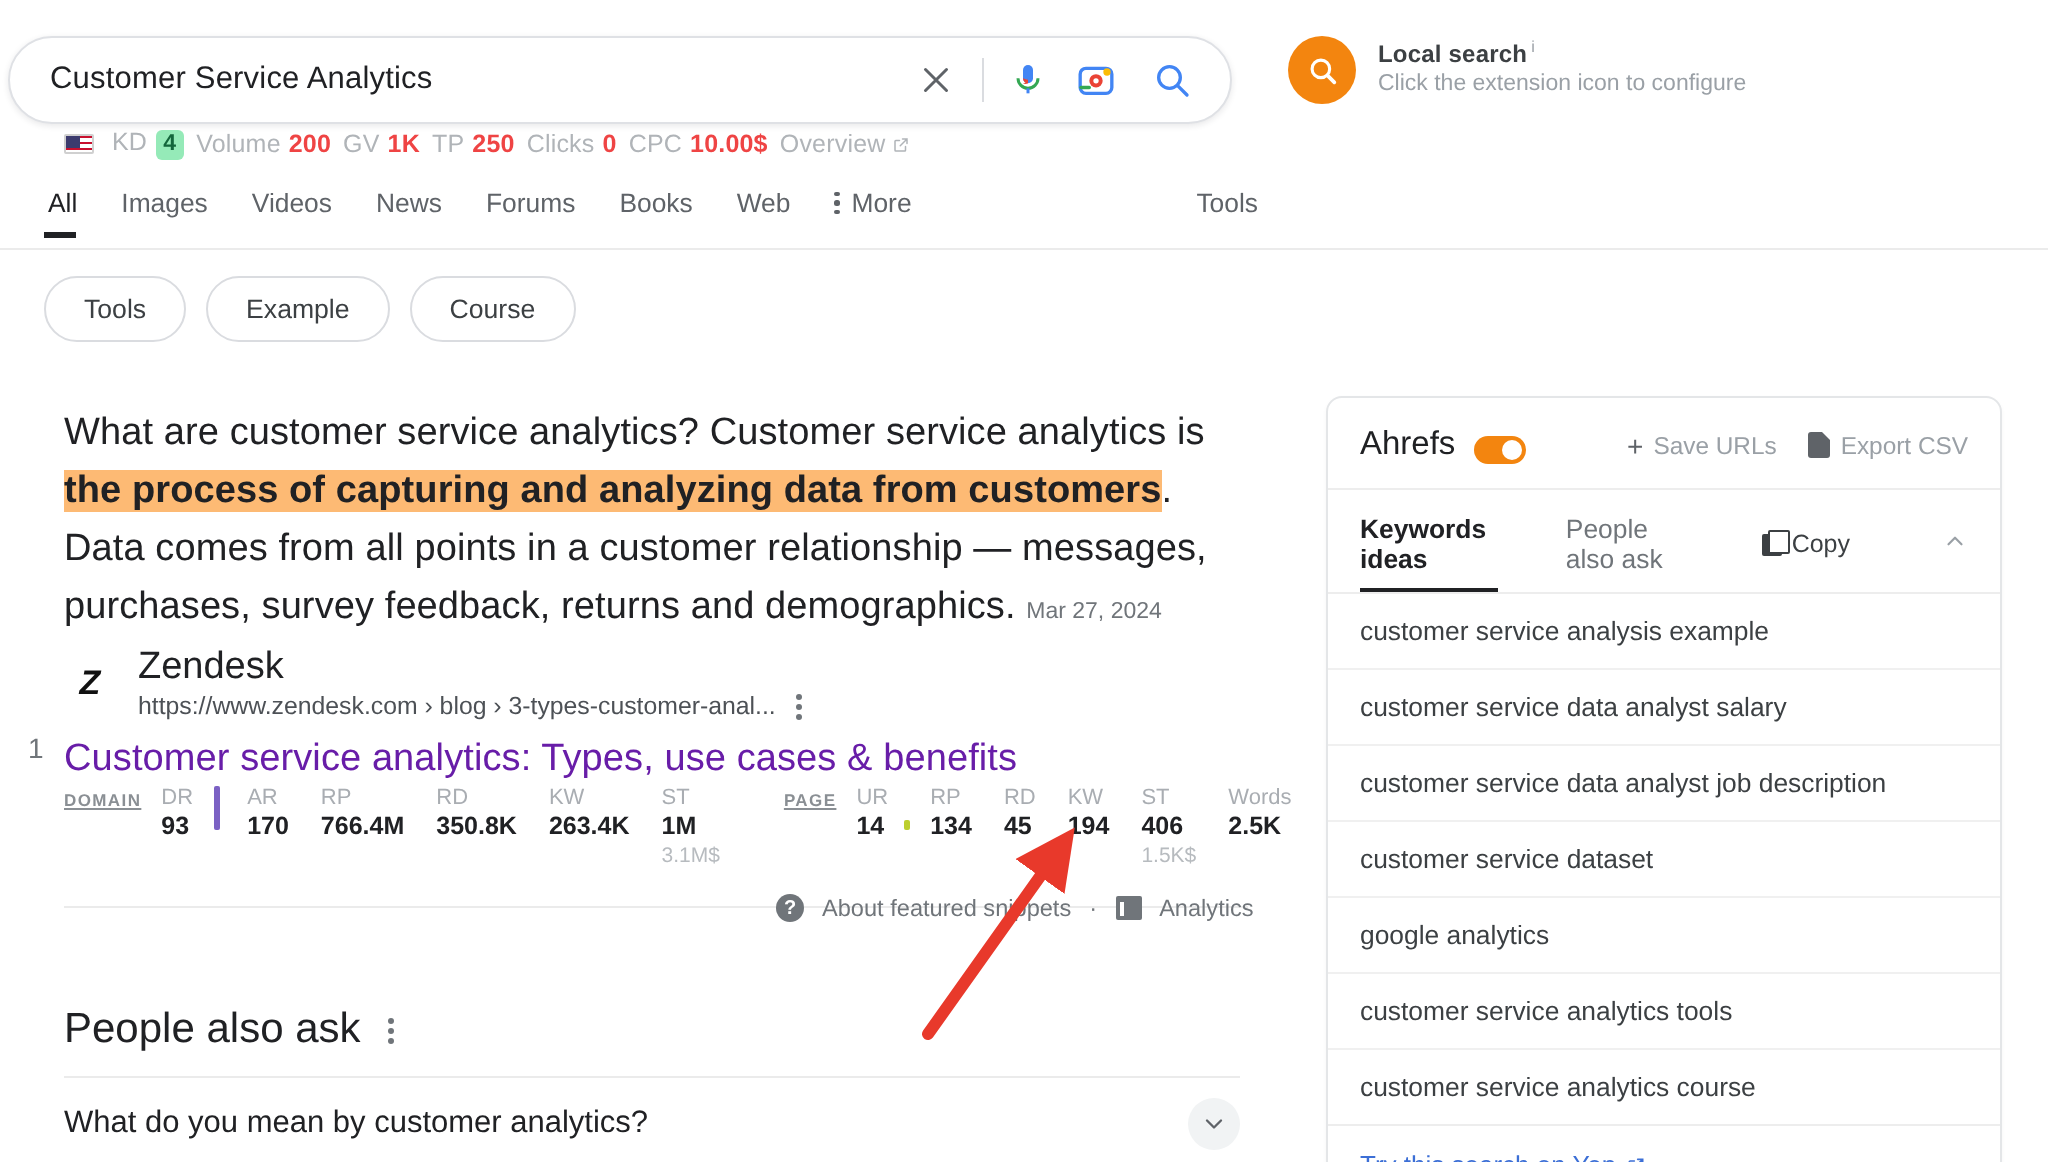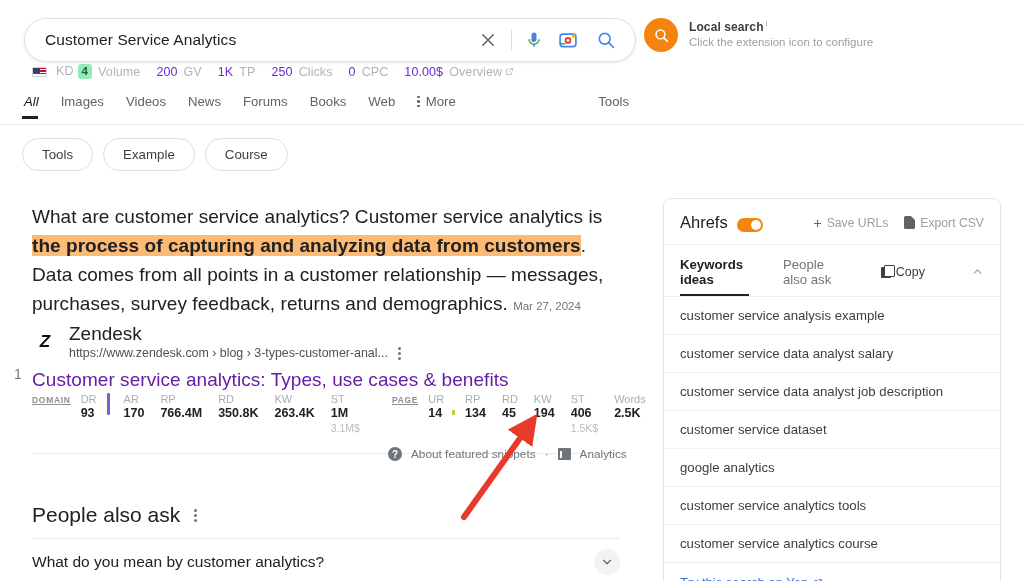--- a/index.html
+++ b/index.html
@@ -10,21 +10,21 @@
     overflow: hidden;
     color: #202124;
   }
   .page { position: relative; width: 1024px; height: 581px; }
 
   
   .searchbar-row {
     position: absolute; left: 0; top: 0; width: 1024px; height: 62px;
   }
   .searchbox {
-    position: absolute; left: 24px; top: 18px;
+    position: absolute; left: 4px; top: 18px;
     width: 612px; height: 44px;
     border: 1px solid #dfe1e5; border-radius: 24px;
     background: #fff;
     display: flex; align-items: center;
     box-shadow: 0 1px 3px rgba(32,33,36,.10);
   }
   .search-query {
     flex: 1; padding-left: 20px;
     font-size: 15.5px; color: #202124; letter-spacing: .1px;
     white-space: nowrap; overflow: hidden;
@@ -50,21 +50,21 @@
   .ls-title { font-size: 12px; color: #3c4043; font-weight: bold; letter-spacing: .1px; }
   .ls-title sup { font-size: 8px; font-weight: normal; color: #9aa0a6; margin-left: 2px; vertical-align: super; }
   .ls-sub { font-size: 11.5px; color: #9aa0a6; }
 
   
   .kwstrip {
     position: absolute; left: 32px; top: 64px;
     display: flex; align-items: center; gap: 6px;
     font-size: 12.5px; color: #b0b4b8; letter-spacing: .1px;
   }
-  .kwstrip b { color: #6d28d9; font-weight: normal; margin-left: 12px; }
+  .kwstrip b { color: #ef4444; font-weight: bold; }
   .flag {
     width: 15px; height: 10px; border-radius: 1px; overflow: hidden;
     display: inline-block; position: relative; background: #fff;
     border: .5px solid #d0d0d0; margin-right: 3px;
   }
   .flag i { display: block; height: 1.4px; background: #c8102e; }
   .flag i:nth-child(even) { background: #fff; }
   .flag .canton { position: absolute; left: 0; top: 0; width: 6.5px; height: 5.5px; background: #3c3b6e; }
   .kd-badge {
     background: #95eab8; color: #14663c; font-weight: bold;
@@ -77,21 +77,21 @@
   .navtabs {
     position: absolute; left: 0; top: 92px; width: 1024px; height: 33px;
     border-bottom: 1px solid #ebebeb;
     display: flex; align-items: flex-start; padding-left: 22px;
     font-size: 13.2px; color: #5f6368;
   }
   .navtab {
     padding: 2px 11px 10px 11px; cursor: pointer; position: relative; white-space: nowrap;
   }
   .navtab:first-child { padding-left: 2px; }
-  .navtab.active { color: #202124; font-weight: normal; font-style: italic; }
+  .navtab.active { color: #202124; font-weight: normal; }
   .navtab.active::after {
     content: ""; position: absolute; left: 0px; right: 12px; bottom: 0; height: 3px; background: #202124;
   }
   .navtab.more { display: inline-flex; align-items: center; gap: 6px; }
   .dots-v { display: inline-flex; flex-direction: column; gap: 2px; }
   .dots-v span { width: 2.5px; height: 2.5px; border-radius: 50%; background: #5f6368; display: block; }
   .tools-btn { position: absolute; right: 395px; top: 2px; font-size: 13.2px; color: #5f6368; cursor: pointer; }
 
   
   .chips { position: absolute; left: 22px; top: 138px; display: flex; gap: 10px; }

